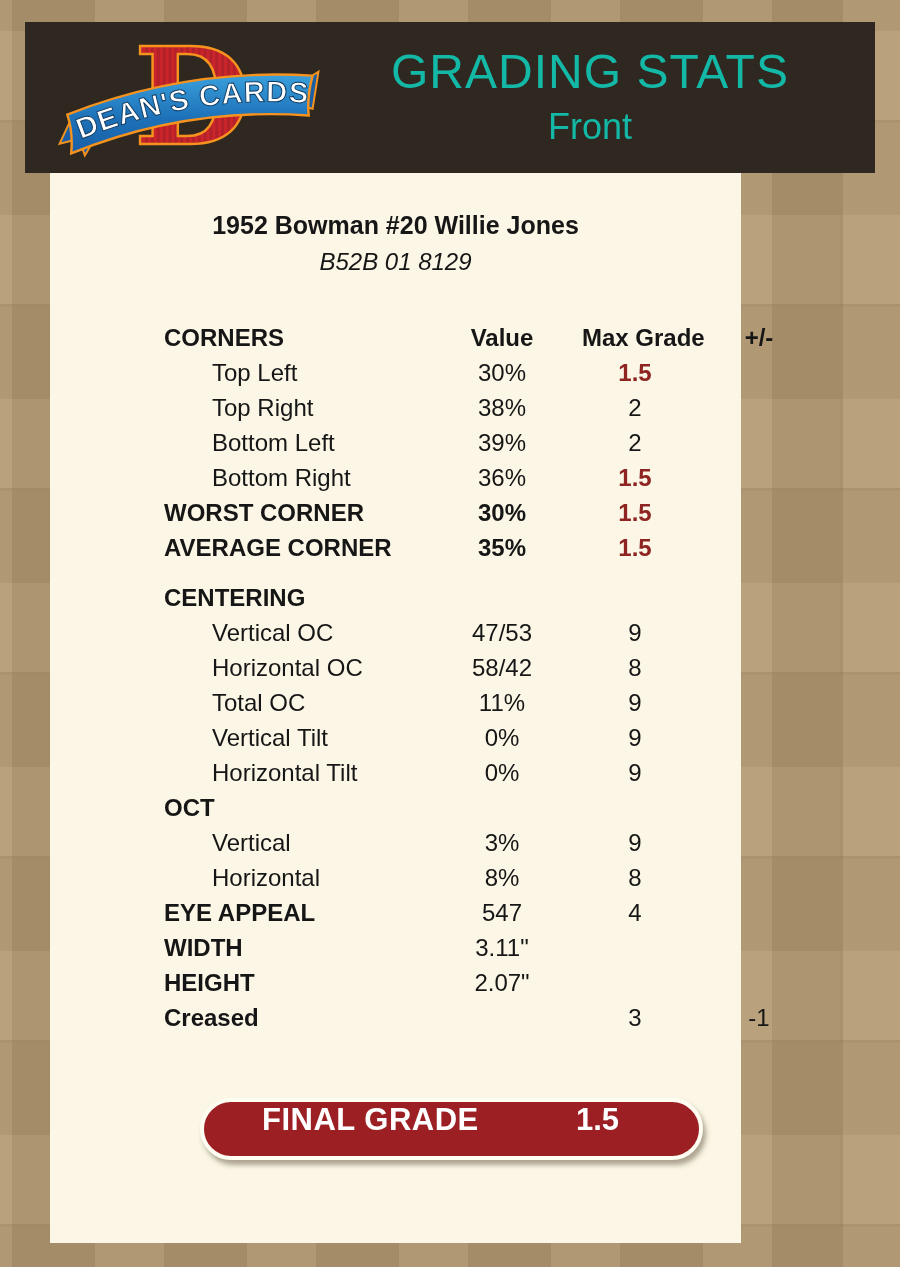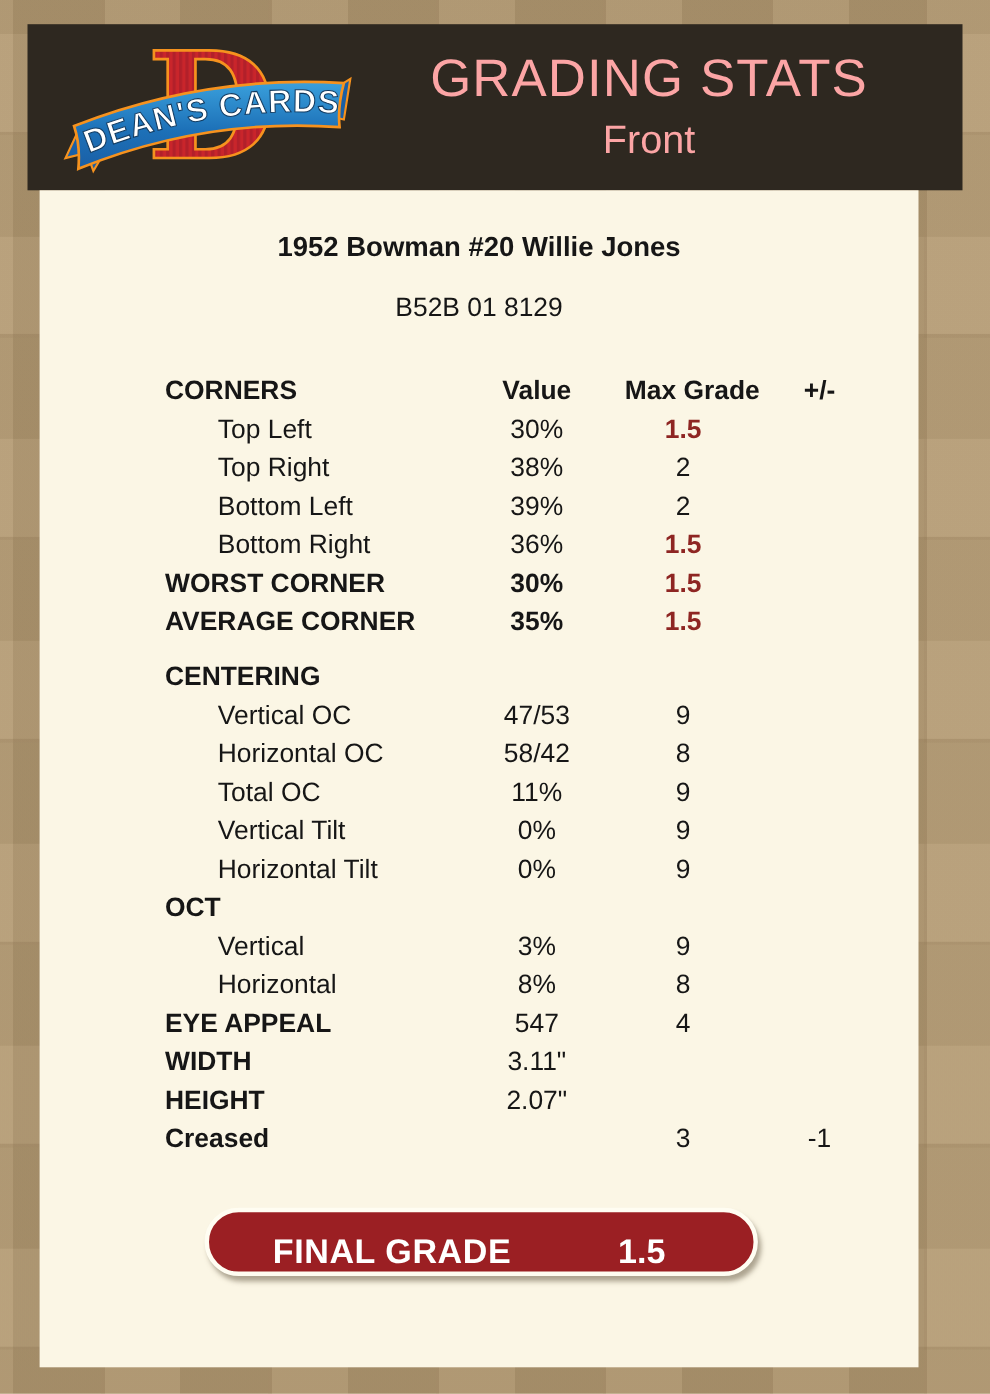--- a/index.html
+++ b/index.html
@@ -21,48 +21,48 @@
     background-position: -60px -40px, -60px -40px, -60px -40px, -60px -40px;
   }
 
   .header {
     position:absolute; left:25px; top:22px; width:850px; height:151px;
     background:var(--header-bg,#2E2820);
     display:flex; align-items:center;
   }
   .logo-box { flex:0 0 300px; height:146px; margin-left:14px; position:relative; }
   .logo-box svg { width:100%; height:100%; display:block; }
-  .header-titles { flex:1 1 auto; text-align:center; color:#fca5a5; padding-right:34px; }
+  .header-titles { flex:1 1 auto; text-align:center; color:#14b8a6; padding-right:34px; }
   .header-title { font-size:48px; letter-spacing:1px; line-height:1.05; }
   .header-subtitle { font-size:36px; margin-top:8px; }
 
   .card {
-    position:absolute; left:36px; top:173px; width:799px; height:1070px;
+    position:absolute; left:50px; top:173px; width:691px; height:1070px;
     background:var(--card-bg,#FBF6E5);
     color:#161616;
   }
   .card-title { margin-top:38px; text-align:center; font-size:25px; font-weight:bold; }
-  .card-serial { margin-top:26px; text-align:center; font-size:24px; }
+  .card-serial { margin-top:8px; text-align:center; font-size:24px;font-style:italic; }
 
   .stats-table { margin-top:44px; padding-left:114px; font-size:24px; }
   .row { display:grid; grid-template-columns:258px 160px 106px 142px; height:35px; align-items:center; }
   .spacer-row { height:15px; }
   .cell { white-space:nowrap; }
   .center { text-align:center; }
   .bold { font-weight:bold; }
   .red { color:var(--accent-red,#8E2522); font-weight:bold; }
   .indent { padding-left:48px; }
 
   .final-grade-btn {
     position:absolute; left:150px; top:925px; width:503px; height:62px;
     background:var(--button-red,#9B1F23);
     border:4px solid #fffdf2;
     border-radius:31px;
     box-shadow:3px 5px 5px rgba(96,84,62,0.5);
-    display:flex; align-items:flex-end;
+    display:flex; align-items:flex-start;
     color:#ffffff; font-weight:bold; font-size:31px;
     cursor:default;
   }
   .fg-label { margin-left:58px; letter-spacing:0.5px; }
   .fg-value { margin-left:auto; margin-right:80px; }
 </style>
 </head>
 <body style="--page-bg: #B09872; --header-bg: #2E2820; --card-bg: #FBF6E5; --accent-red: #8E2522; --button-red: #9B1F23;">
 
 <div class="bg-collage"></div>

